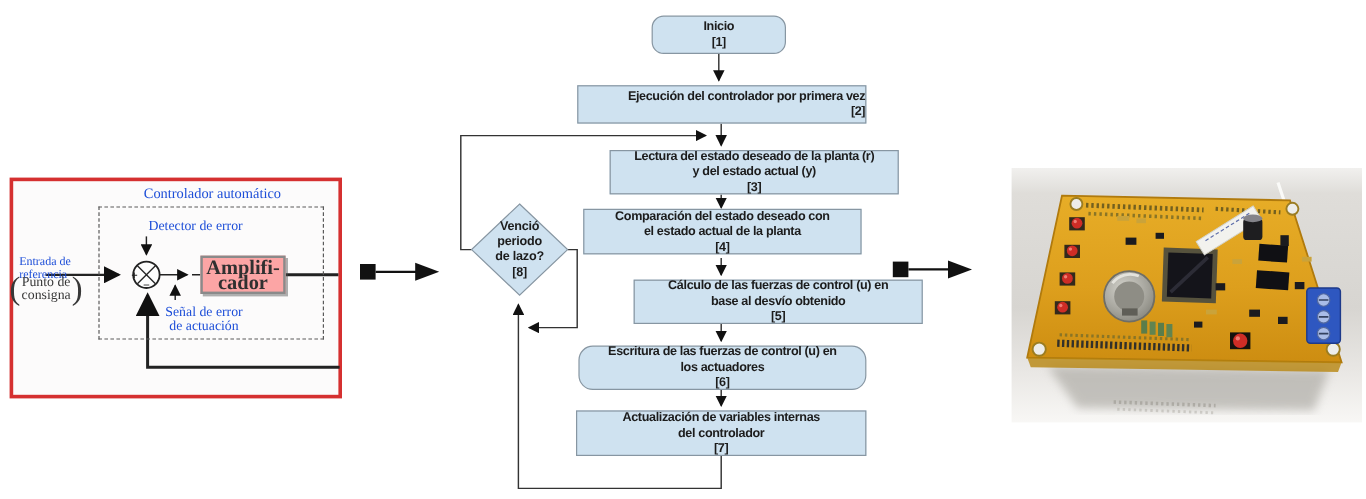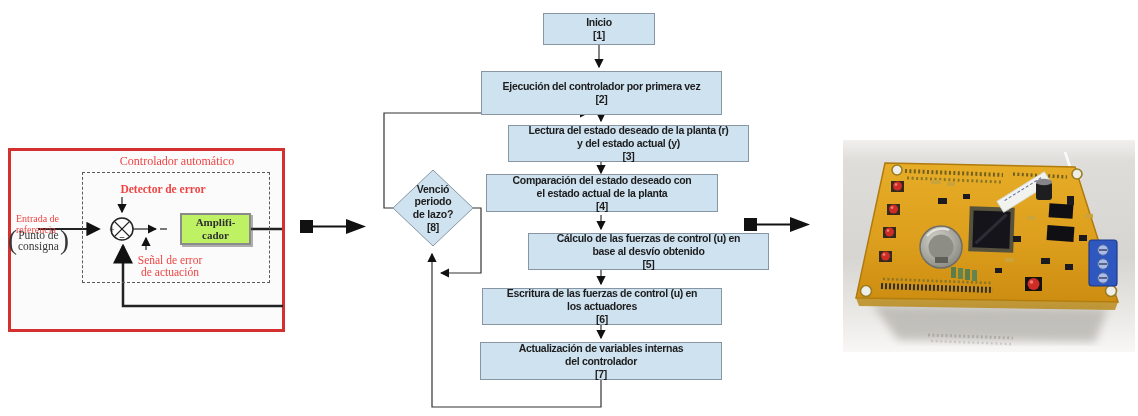--- a/index.html
+++ b/index.html
@@ -17,33 +17,33 @@
   .fc-box .ln:empty{display:none;}
   .fc-diamond-text{position:absolute;z-index:2;color:#1c1c1c;font-weight:bold;font-size:10.5px;
           letter-spacing:-0.2px;line-height:1.2;text-align:center;display:flex;flex-direction:column;
           justify-content:center;}
 
   
   .red-frame{position:absolute;left:8px;top:148px;width:277px;height:184px;box-sizing:border-box;
           border:3px solid #d53030;background:#fcfbfb;z-index:0;}
   .dashed-frame{position:absolute;left:82px;top:172px;width:188px;height:111px;box-sizing:border-box;
           border:1px dashed #5a5a5a;z-index:1;}
-  .bd-text{position:absolute;z-index:2;font-family:"Liberation Serif",serif;color:#ef4444;}
+  .bd-text{position:absolute;z-index:2;font-family:"Liberation Serif",serif;color:#1d4ed8;}
   .bd-title{left:82px;top:154px;width:190px;font-size:12px;text-align:center;}
-  .bd-detector{left:100px;top:183px;width:126px;font-size:11.5px;text-align:center;font-weight:bold;}
+  .bd-detector{left:100px;top:183px;width:126px;font-size:11.5px;text-align:center;}
   .bd-entrada{left:16px;top:200px;font-size:10px;line-height:10.5px;margin-top:14px;}
   .bd-punto{left:8px;top:227px;display:flex;align-items:center;z-index:2;position:absolute;
           font-family:"Liberation Serif",serif;color:#383838;}
   .bd-punto .paren{font-size:27px;font-weight:400;line-height:27px;}
   .bd-punto .col{font-size:11.5px;line-height:11px;text-align:center;padding:0 1px;}
   .bd-senal{left:118px;top:254px;width:104px;font-size:11.5px;line-height:12px;text-align:center;}
-  .amp-box{position:absolute;left:180px;top:213px;width:71px;height:32px;box-sizing:border-box;
-          background:#bef264;border:2px solid #8a8a8a;box-shadow:2px 2px 0 rgba(80,80,80,0.45);
+  .amp-box{position:absolute;left:167px;top:213px;width:71px;height:32px;box-sizing:border-box;
+          background:#fca5a5;border:2px solid #8a8a8a;box-shadow:2px 2px 0 rgba(80,80,80,0.45);
           z-index:2;display:flex;flex-direction:column;justify-content:center;text-align:center;
-          font-family:"Liberation Serif",serif;font-weight:bold;font-size:11px;line-height:13px;color:#303030;}
+          font-family:"Liberation Serif",serif;font-weight:bold;font-size:17px;line-height:13px;color:#303030;}
 
   
   .photo{position:absolute;left:843px;top:140px;width:292px;height:212px;z-index:1;
          background:linear-gradient(180deg,#f1f0ee 0%,#dfddd9 10%,#d7d5d1 55%,#e9e7e4 80%,#f8f7f5 100%);}
 </style>
 </head>
 <body>
 
 <div class="canvas">
 
@@ -121,27 +121,27 @@
   <div class="amp-box">
     <div>Amplifi-</div>
     <div>cador</div>
   </div>
 
   <div class="bd-text bd-senal">
     <div>Señal de error</div>
     <div>de actuación</div>
   </div>
 
-  <div class="fc-box" style="left:543px;top:13px;width:112px;height:32px;">
+  <div class="fc-box" style="left:543px;top:13px;width:112px;height:32px;border-radius:10px;">
     <div class="ln">Inicio</div>
 
     <div class="ln">[1]</div>
   </div>
 
-  <div class="fc-box" style="left:481px;top:71px;width:241px;height:44px;">
+  <div class="fc-box" style="left:481px;top:71px;width:241px;height:32px;text-align:right;">
     <div class="ln">Ejecución del controlador por primera vez</div>
 
     <div class="ln">[2]</div>
   </div>
 
   <div class="fc-box" style="left:481px;top:125px;width:241px;height:37px;margin-left:27px;">
     <div class="ln">Lectura del estado deseado de la planta (r)</div>
     <div class="ln">y del estado actual (y)</div>
     <div class="ln">[3]</div>
   </div>
@@ -151,21 +151,21 @@
     <div class="ln">el estado actual de la planta</div>
     <div class="ln">[4]</div>
   </div>
 
   <div class="fc-box" style="left:481px;top:233px;width:241px;height:37px;margin-left:47px;">
     <div class="ln">Cálculo de las fuerzas de control (u) en</div>
     <div class="ln">base al desvío obtenido</div>
     <div class="ln">[5]</div>
   </div>
 
-  <div class="fc-box" style="left:482px;top:288px;width:240px;height:37px;">
+  <div class="fc-box" style="left:482px;top:288px;width:240px;height:37px;border-radius:12px;">
     <div class="ln">Escritura de las fuerzas de control (u) en</div>
     <div class="ln">los actuadores</div>
     <div class="ln">[6]</div>
   </div>
 
   <div class="fc-box" style="left:480px;top:342px;width:242px;height:38px;">
     <div class="ln">Actualización de variables internas</div>
     <div class="ln">del controlador</div>
     <div class="ln">[7]</div>
   </div>

